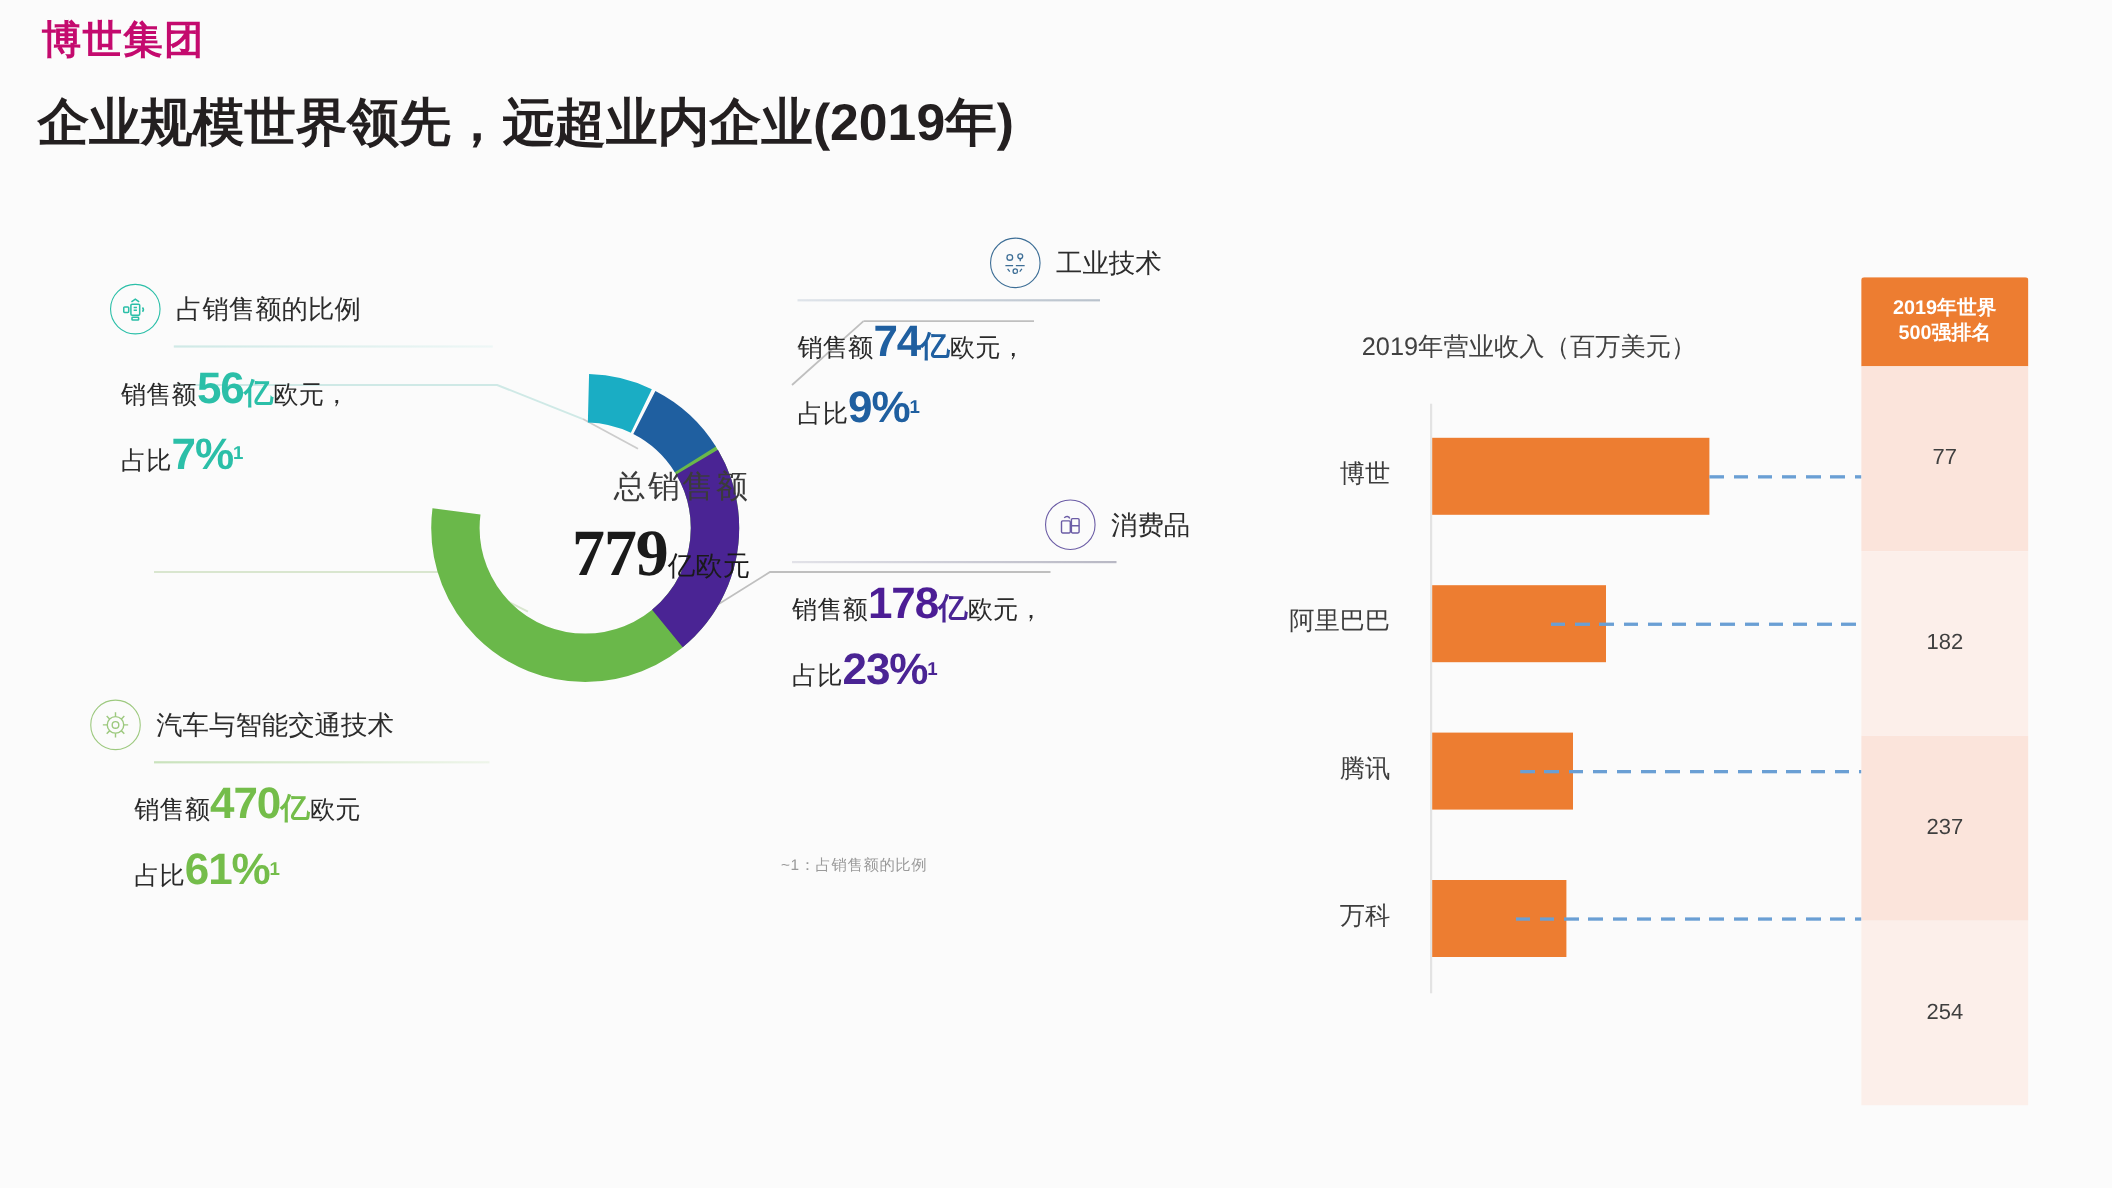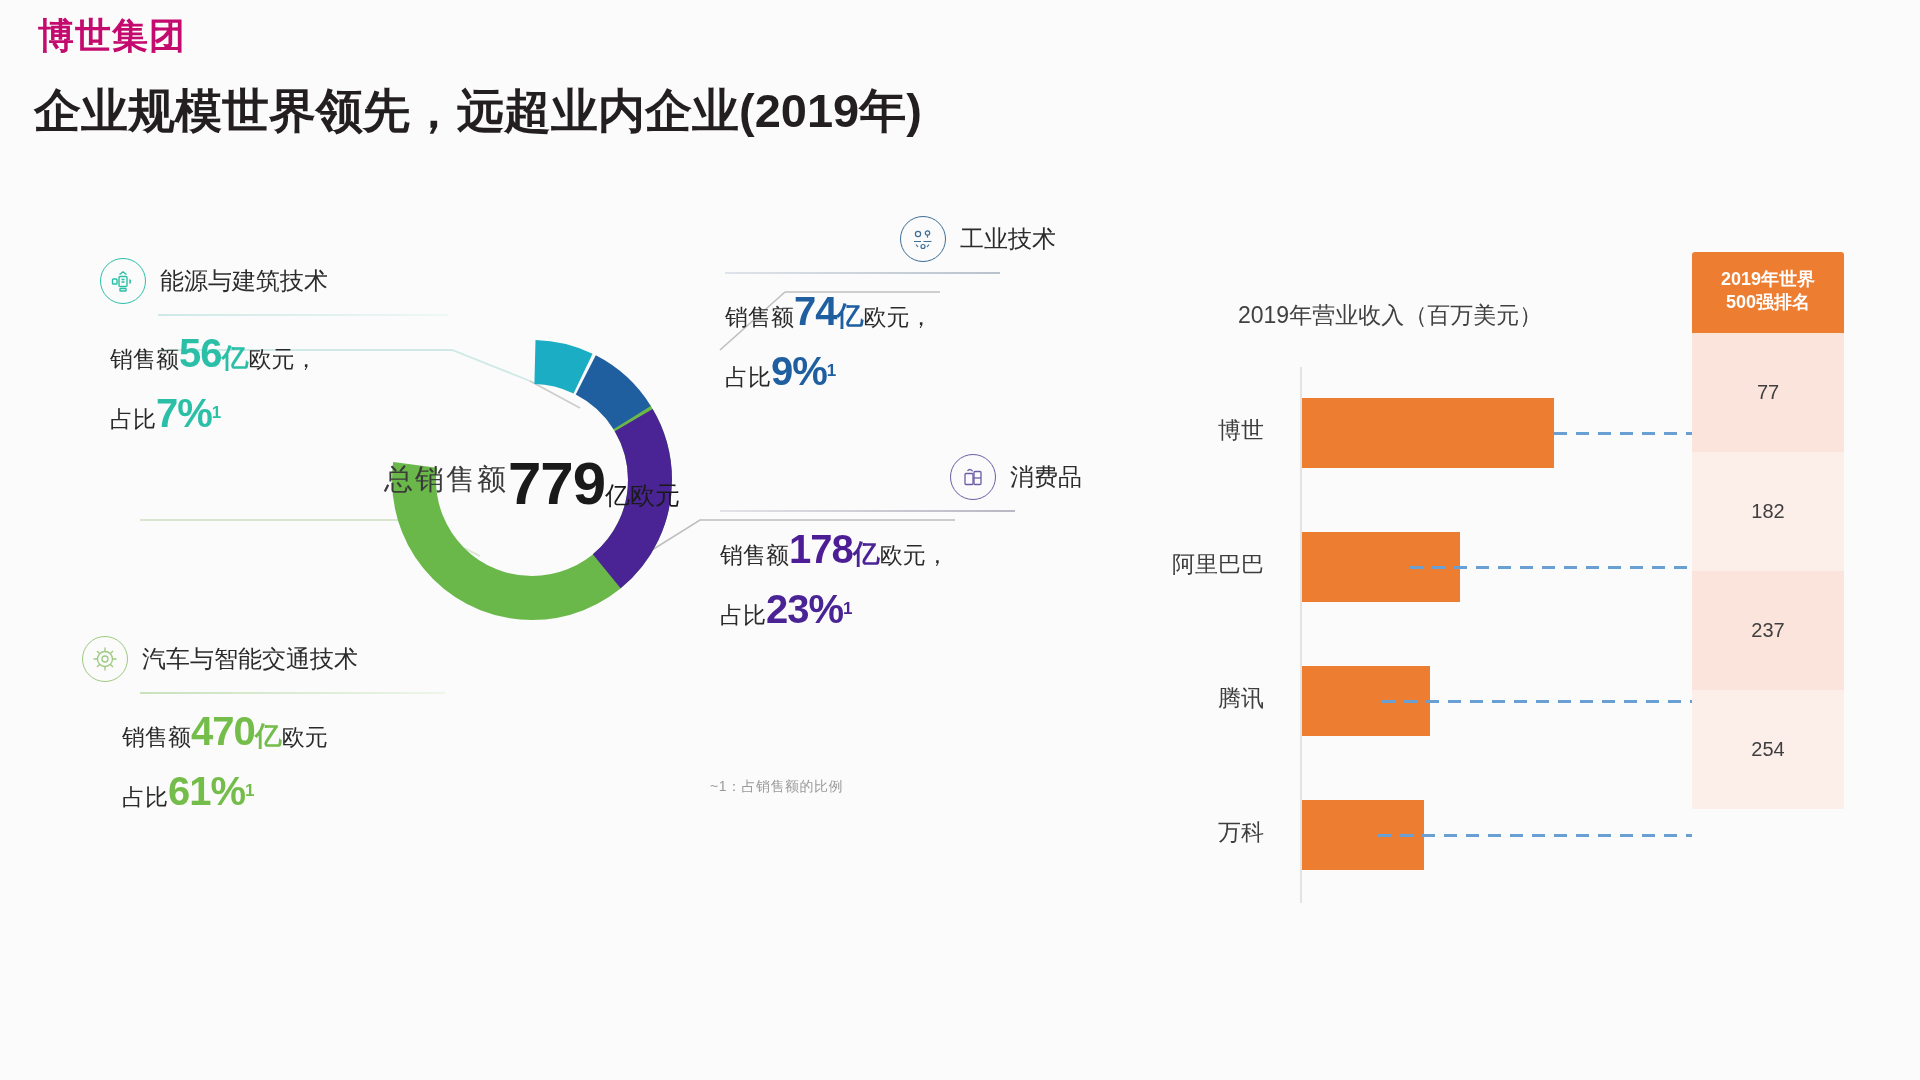--- a/index.html
+++ b/index.html
@@ -21,23 +21,24 @@
   .headline {
     position: absolute; left: 34px; top: 84px;
     font-size: 47px; font-weight: bold; color: #231f20;
     letter-spacing: 0px; line-height: 1.15; white-space: nowrap;
   }
 
   
   .donut-wrap { position: absolute; left: 382px; top: 330px; width: 300px; height: 300px; }
   .donut-center {
     position: absolute; inset: 0;
-    display: flex; flex-direction: row;
-    align-items: center; justify-content: center;
+    display: flex; flex-direction: column;
+    align-items: flex-end; justify-content: center;
     pointer-events: none;
+    font-family: Liberation Serif, serif;
   }
   .donut-center .lbl { font-size: 29px; color: #3b3b3b; letter-spacing: 2px; }
   .donut-center .val { font-size: 25px; color: #1a1a1a; margin-top: 6px; white-space: nowrap; }
   .donut-center .val b { font-size: 60px; font-weight: bold; letter-spacing: -1px; }
 
   .footnote {
     position: absolute; left: 710px; top: 778px;
     font-size: 14px; color: #9a9a9a; letter-spacing: .5px;
   }
 
@@ -81,21 +82,21 @@
     position: absolute; left: 1692px; top: 252px;
     width: 152px; border-radius: 3px 3px 0 0; overflow: hidden;
   }
   .rank-head {
     background: #ed7d31; color: #fff; font-weight: bold;
     font-size: 18px; line-height: 1.3; text-align: center;
     padding: 16px 6px 18px;
   }
   .rank-body { }
   .rank-cell {
-    height: 119px; display: flex; align-items: center; justify-content: center;
+    height: 168px; display: flex; align-items: center; justify-content: center;
     font-size: 20px; color: #3f3f3f;
   }
   .rank-cell:nth-child(odd)  { background: #fbe4db; }
   .rank-cell:nth-child(even) { background: #fcefea; }
 
   .plot { position: absolute; left: 1300px; top: 367px; width: 400px; height: 536px; }
   .axis { position: absolute; left: 0; top: 0; bottom: 0; width: 2px; background: #e3e3e3; }
   .bar-row { position: absolute; left: 0; height: 134px; width: 100%; }
   .bar {
     position: absolute; top: 31px; left: 2px; height: 70px;
@@ -156,21 +157,21 @@
       <span class="icon-circle" style="color:#2bbfa8">
         <svg width="26" height="26" viewBox="0 0 26 26" fill="none" stroke="#2bbfa8" stroke-width="1.4">
           <rect x="9" y="8.5" width="8" height="10" rx="1"></rect>
           <path d="M11.5 11.5h3M11.5 14h3"></path>
           <path d="M9.5 6.5l3.5-2.6 3.5 2.6"></path>
           <rect x="2.5" y="11" width="4.5" height="5" rx=".8"></rect>
           <path d="M19.5 11.5a3 3 0 0 1 0 4"></path>
           <rect x="10" y="20.5" width="6" height="2.5" rx=".6"></rect>
         </svg>
       </span>
-      <span class="title">能源与建筑技术</span>
+      <span class="title">占销售额的比例</span>
     </div>
     <div class="rule"></div>
     <div class="line" style="margin-left:10px">
       <span>销售额</span><b style="color:#2bbfa8">56</b><span class="unit" style="color:#2bbfa8">亿</span><span>欧元，</span>
     </div>
     <div class="line" style="margin-left:10px">
       <span>占比</span><b style="color:#2bbfa8">7%</b><sup style="color:#2bbfa8">1</sup>
     </div>
   </div>
 

